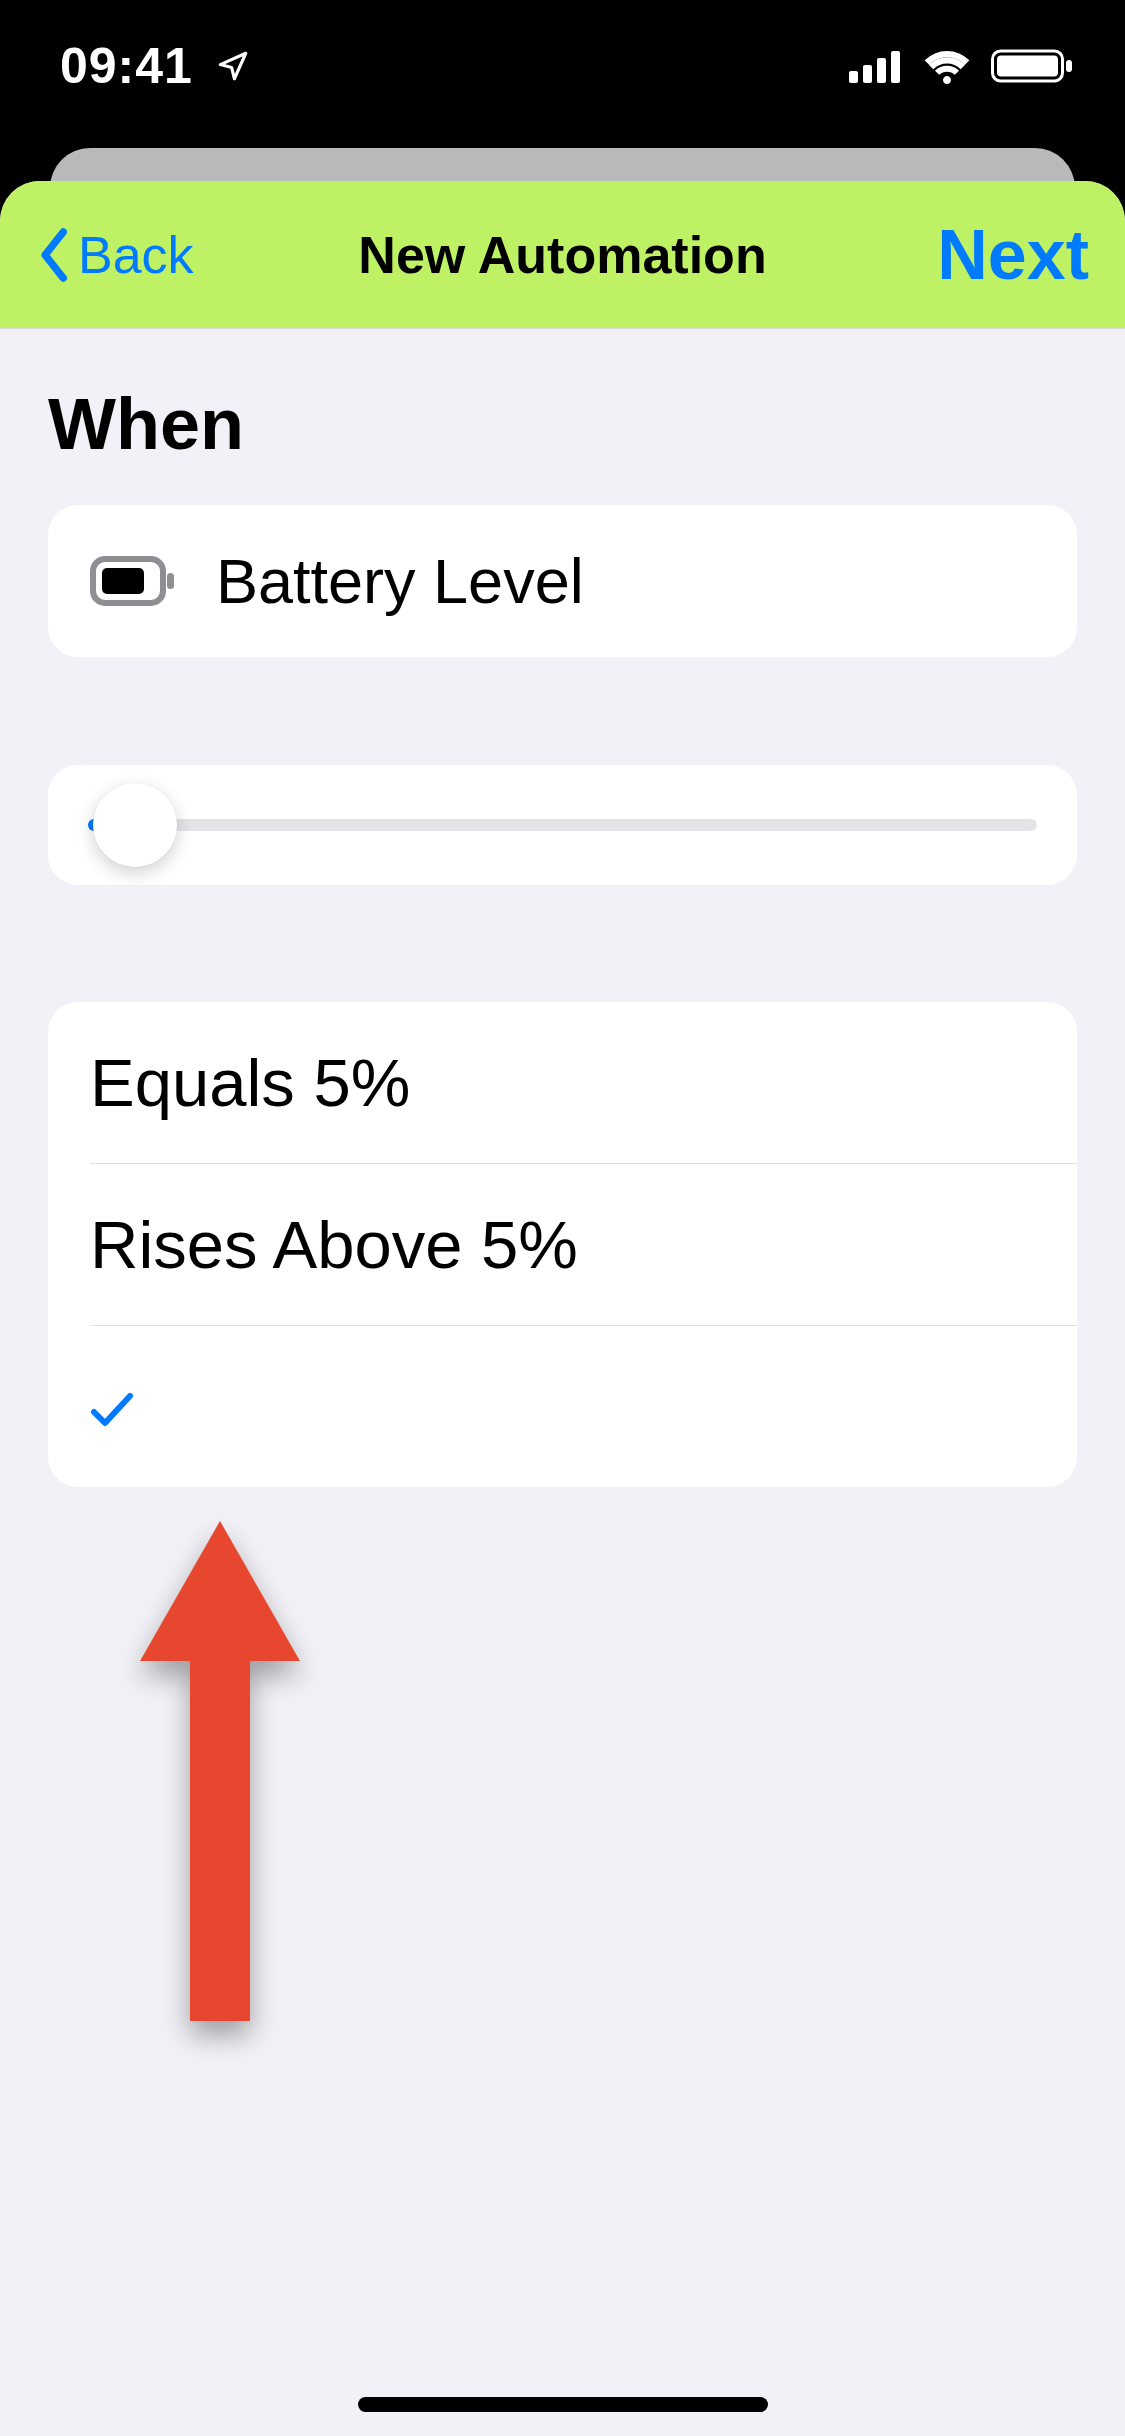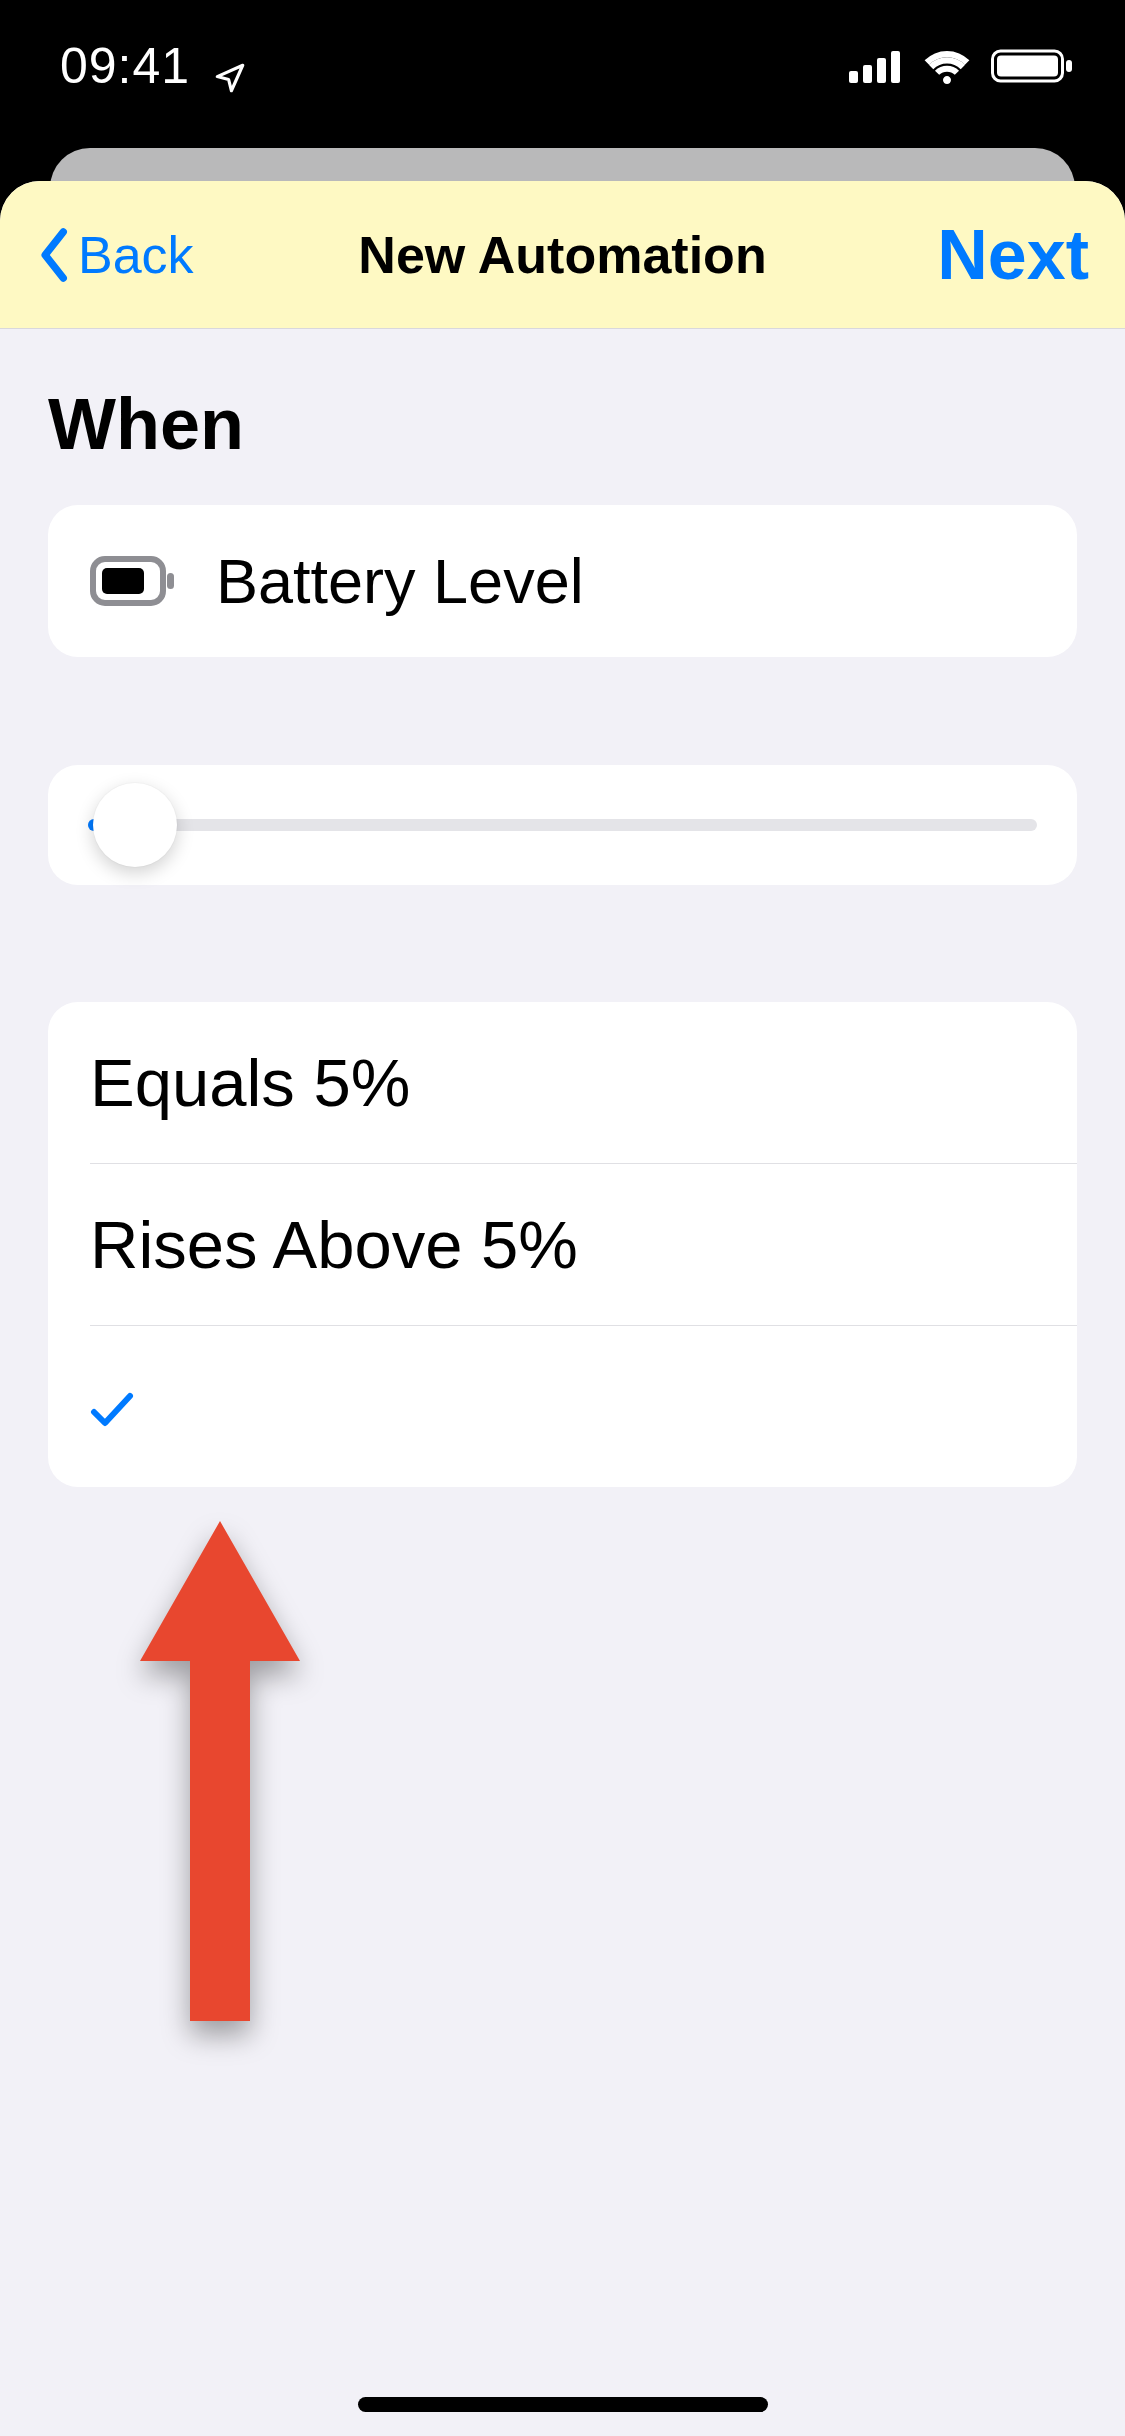--- a/index.html
+++ b/index.html
@@ -1,31 +1,31 @@
 <!DOCTYPE html>
 <html><head>
 <meta charset="utf-8">
 <style>
   * { box-sizing: border-box; margin: 0; padding: 0; }
   html, body { width: 1125px; height: 2436px; font-family: -apple-system, "Helvetica Neue", Helvetica, Arial, sans-serif; background:#000; }
   .phone { width:1125px; height:2436px; background:#000; position:relative; overflow:hidden; }
 
   
   .status-bar { height:132px; background:#000; color:#fff; display:flex; align-items:center; justify-content:space-between; padding:0 50px 0 60px; }
-  .status-left { display:flex; align-items:flex-end; gap:23px; font-size:50px; font-weight:400; letter-spacing:1px; }
+  .status-left { display:flex; align-items:center; gap:23px; font-size:50px; font-weight:700; letter-spacing:1px; }
   .status-right { display:flex; align-items:center; gap:18px; }
 
   
   .sheet-back { position:absolute; top:148px; left:50px; right:50px; height:120px; background:#b9b9ba; border-radius:40px 40px 0 0; }
 
   
   .sheet { position:absolute; top:181px; left:0; right:0; bottom:0; background:#f2f1f7; border-radius:40px 40px 0 0; overflow:hidden; }
 
   
-  .nav { height:148px; background:#fef9c3; border-bottom:1px solid #d9d8dc; display:flex; align-items:center; justify-content:space-between; padding:0 36px; position:relative; }
+  .nav { height:148px; background:#bef264; border-bottom:1px solid #d9d8dc; display:flex; align-items:center; justify-content:space-between; padding:0 36px; position:relative; }
   .nav-title { position:absolute; left:0; right:0; text-align:center; font-size:52px; font-weight:600; color:#000; pointer-events:none; }
   .nav-left { display:flex; align-items:center; gap:4px; color:#007aff; font-size:52px; }
   .nav-right { color:#007aff; font-size:70px; font-weight:600; }
 
   
   .content { padding:0 48px; }
   .section-title { font-size:72px; font-weight:700; color:#000; margin-top:54px; margin-bottom:40px; }
 
   .card { background:#fff; border-radius:30px; }
 

